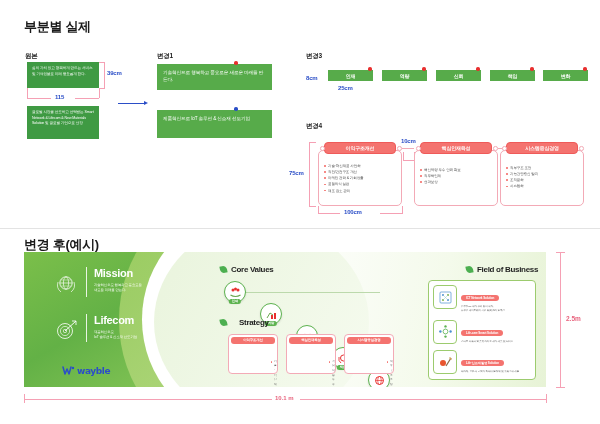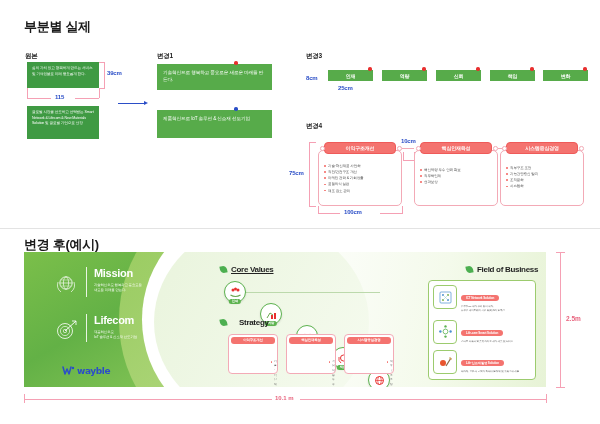--- a/index.html
+++ b/index.html
@@ -348,21 +348,21 @@
 IoT 솔루션 &amp; 신소재 선도기업</div>
 
     <div class="abs" style="left:38px;top:113px;display:flex;align-items:center;gap:2px;">
       <svg width="13" height="11" viewBox="0 0 13 11">
         <path d="M1 2 L3 9 L5 4 L7 9 L9 2" fill="none" stroke="#2b4ec7" stroke-width="1.5" stroke-linecap="round" stroke-linejoin="round"></path>
         <circle cx="11" cy="3" r="1.2" fill="#2b4ec7"></circle>
       </svg>
       <span class="logo-text">wayble</span>
     </div>
 
-    <div class="abs" style="left:196px;top:13px;display:flex;align-items:center;gap:4px;text-decoration:underline;">
+    <div class="abs" style="left:196px;top:13px;display:flex;align-items:center;gap:4px;">
       <span class="leaf"></span>
       <span class="p-head">Core Values</span>
     </div>
     <div class="abs cv-link" style="left:208px;top:40px;width:148px;"></div>
 
     <div class="abs cv-circle" style="left:200px;top:29px;">
       <svg width="13" height="13" viewBox="0 0 13 13">
         <circle cx="4" cy="4" r="1.5" fill="#e8302f"></circle>
           <circle cx="6.5" cy="3" r="1.5" fill="#e8302f"></circle>
           <circle cx="9" cy="4" r="1.5" fill="#e8302f"></circle>

